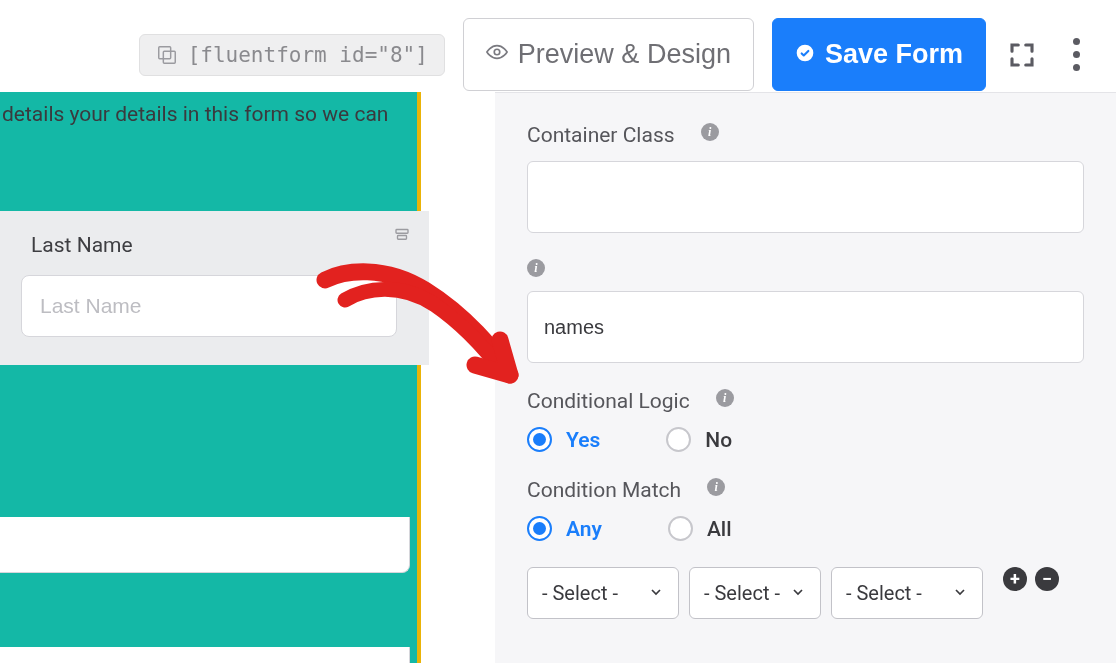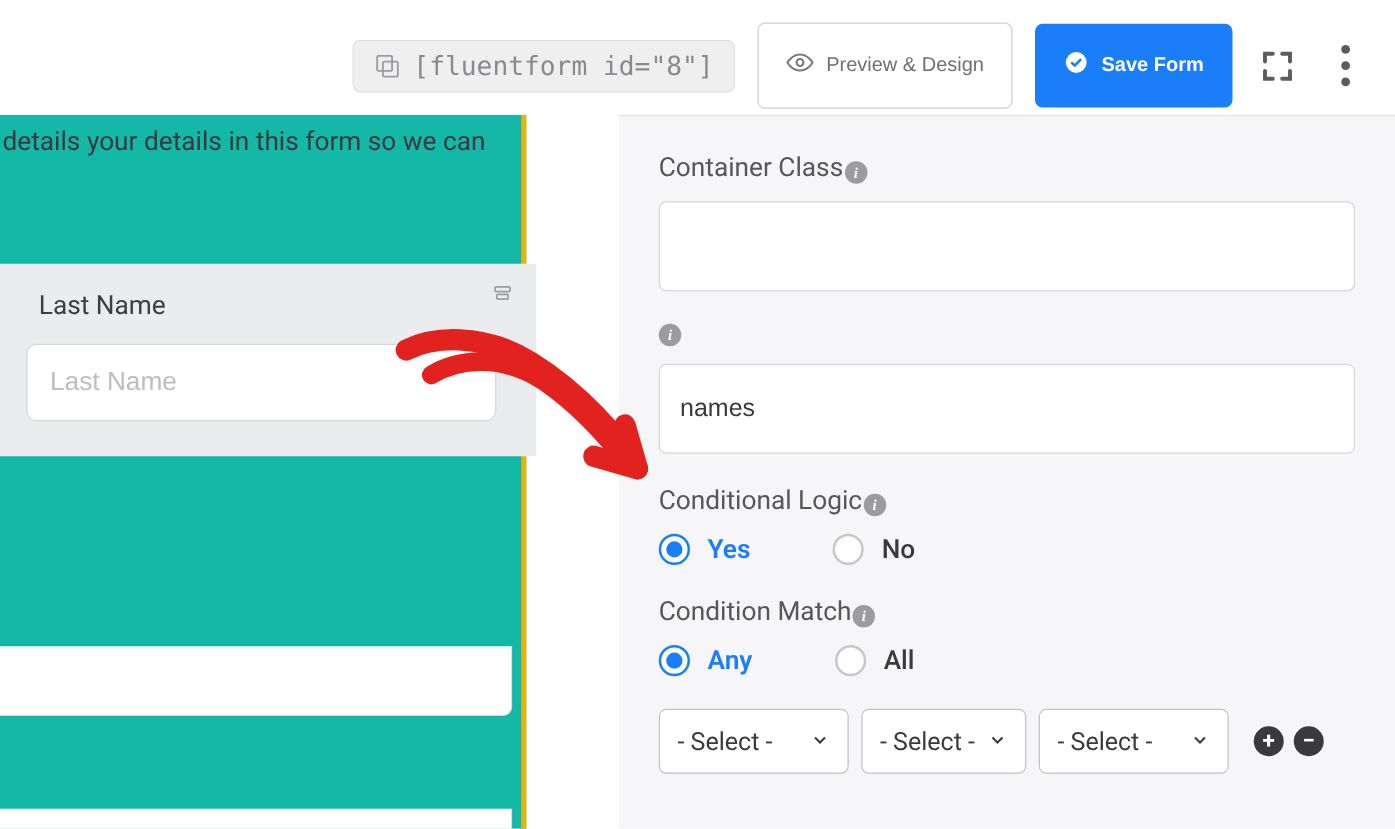--- a/index.html
+++ b/index.html
@@ -35,21 +35,21 @@
       font-size: 21px;
       font-family: ui-monospace, Menlo, Consolas, monospace;
     }
     .stack-icon-svg { width: 22px; height: 22px; display: block; }
     .btn {
       display: inline-flex;
       align-items: center;
       gap: 10px;
       border-radius: 6px;
       padding: 20px 22px;
-      font-size: 16px;
+      font-size: 27px;
       font-weight: 500;
       cursor: pointer;
     }
     .btn-outline {
       background: #fff;
       border: 1px solid #d0d0d4;
       color: #6f6f74;
     }
     .btn-primary {
       background: #1a7efb;
@@ -148,22 +148,22 @@
       top: 92px;
       width: 621px;
       height: 571px;
       background: #f6f6f8;
       padding: 30px 32px;
       border-top: 1px solid #e4e4e8;
     }
     .setting-group { margin-bottom: 26px; }
     .setting-label {
       display: flex;
-      align-items: flex-end;
-      gap: 1px;
+      align-items: flex-start;
+      gap: 26px;
       font-size: 21px;
       color: #56565b;
       margin-bottom: 14px;
     }
     .info-badge {
       width: 18px; height: 18px;
       background: #9b9ba0;
       color: #fff;
       border-radius: 50%;
       display: inline-flex;
@@ -196,21 +196,21 @@
     }
     .radio-outer.selected { border-color: #1a7efb; }
     .radio-inner {
       width: 13px; height: 13px;
       border-radius: 50%;
       background: #1a7efb;
     }
     .radio-label { font-size: 21px; color: #3a3a3e; font-weight: 500; }
     .radio-label.selected { color: #1a7efb; font-weight: 600; }
     .radio-opt.second { margin-left: 38px; }
-    .select-row { display: flex; align-items: center; gap: 10px; margin-top: 10px; }
+    .select-row { display: flex; gap: 10px; margin-top: 10px; }
     .select-box {
       height: 52px;
       border: 1px solid #c2c2c8;
       border-radius: 6px;
       background: #fff;
       display: flex;
       align-items: center;
       justify-content: space-between;
       padding: 0 14px;
       font-size: 20px;

